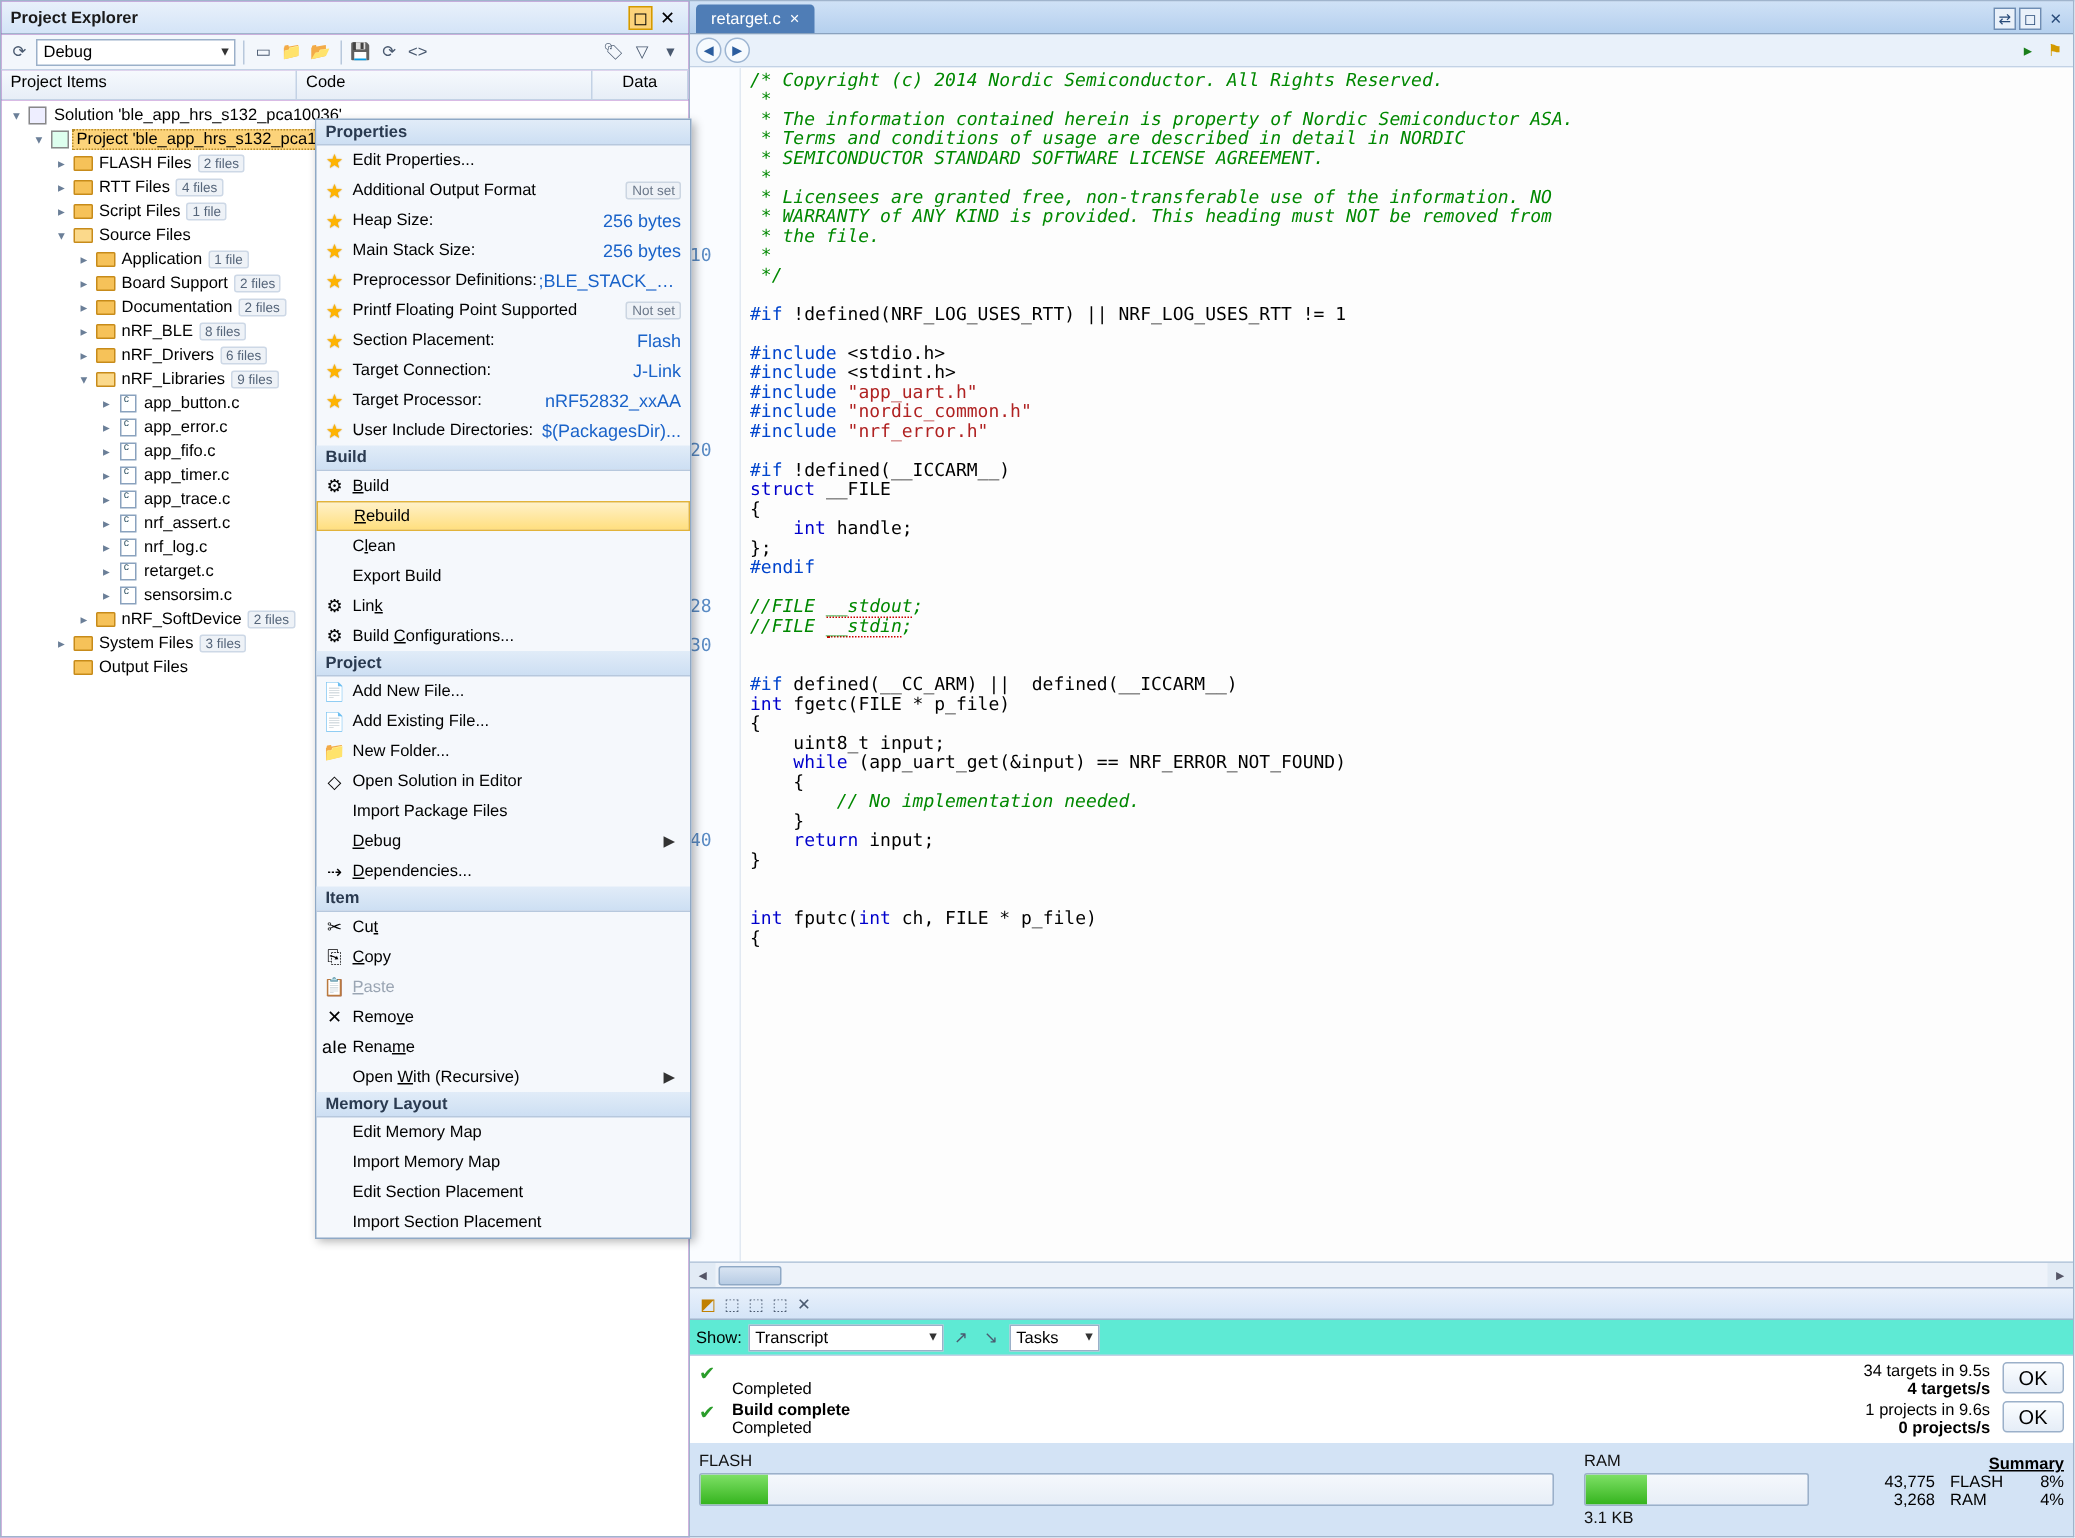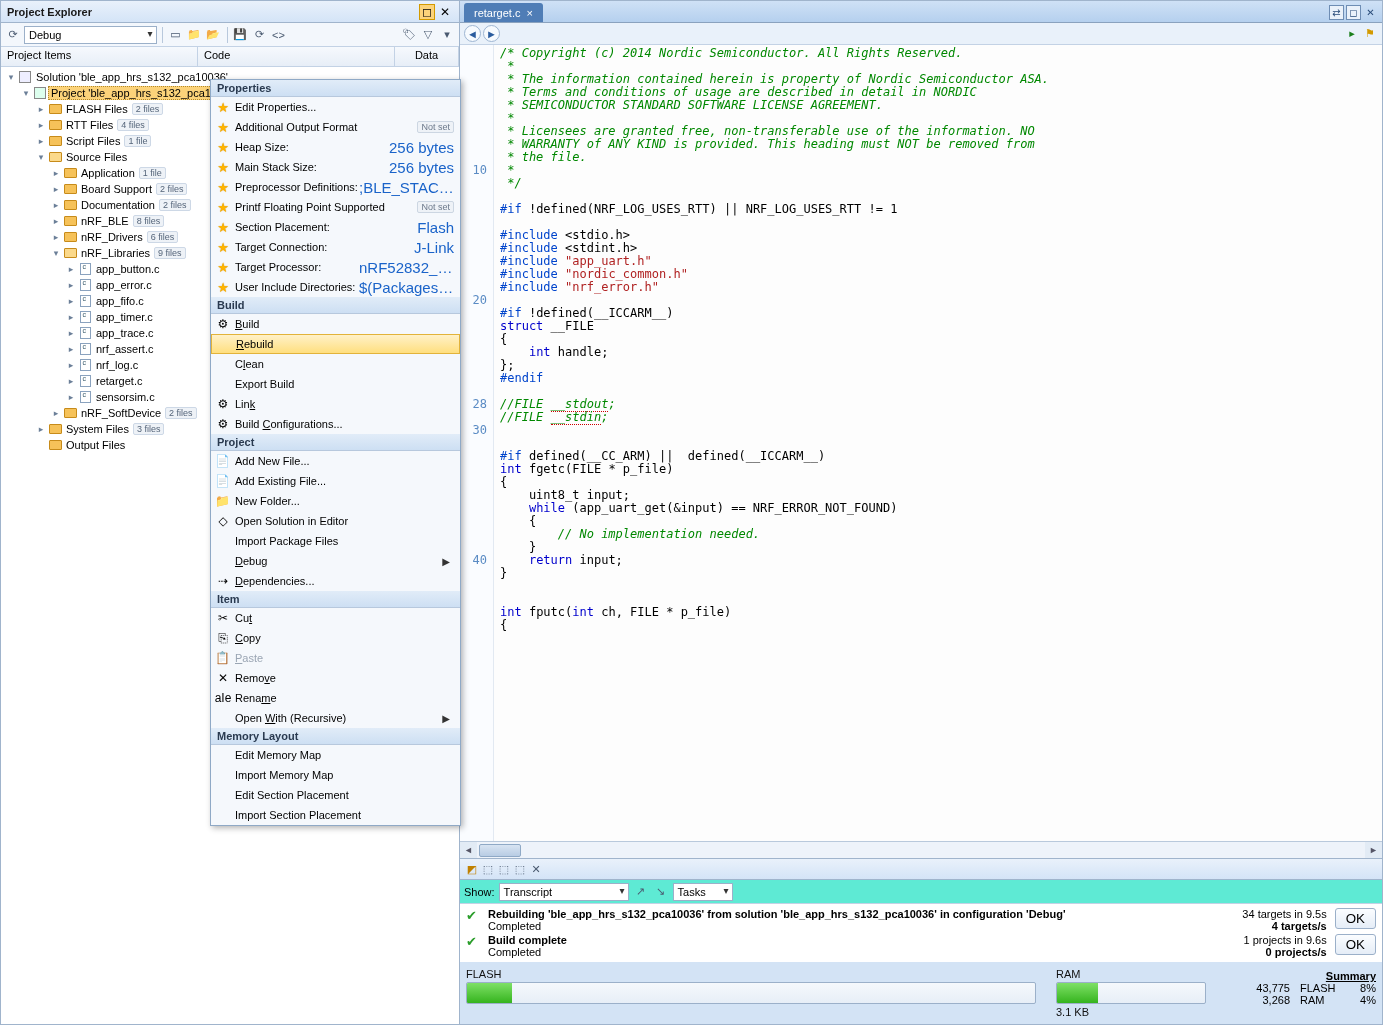--- a/index.html
+++ b/index.html
@@ -72,38 +72,38 @@
 .ctx-item {
   display:flex; align-items:center; height:20px; padding:0 6px 0 0;
 }
 .ctx-item:hover, .ctx-item.hov {
   background:linear-gradient(#fff1c8,#ffdf7f); border:1px solid #e2b33a; padding-right:5px;align-items:center;
 }
 .ctx-ic { width:24px; display:flex; align-items:center; justify-content:center; font-size:12px; }
 .star { color:#ffb400; text-shadow:0 0 1px #c08000; font-size:13px; }
 .ctx-label { flex:1; }
 .ctx-label u { text-decoration:underline; }
-.ctx-val { color:#1a63c9; font-size:15px; max-width:95px; white-space:nowrap; overflow:hidden; text-overflow:ellipsis; }
+.ctx-val { color:#1a63c9; font-size:12px; max-width:95px; white-space:nowrap; overflow:hidden; text-overflow:ellipsis; }
 .ctx-tag { background:#eef2f7; border:1px solid #ccd6e2; font-size:9px; padding:0 3px; border-radius:2px; color:#6b788a; }
 .ctx-arrow { color:#333; font-size:10px; padding-right:4px; }
 
 
 .right { flex:1; display:flex; flex-direction:column; border:1px solid #a0b4cc; border-left:none; }
 .tabbar { background:linear-gradient(#cfe1f6,#b5d0ee); height:22px; display:flex; align-items:flex-end; padding-left:4px; border-bottom:1px solid #8aa2be; }
 .tab { background:#4f7db6;color:#fff; padding:2px 10px; border-top-left-radius:3px; border-top-right-radius:3px; font-size:11px; display:flex; align-items:center; gap:6px; height:19px; }
 .tab .x { cursor:pointer; font-size:11px; }
 .tabbar .spacer { flex:1; }
 .tabbar .rbtns { display:flex; gap:2px; padding:0 4px 2px 0; }
 .sq-ic { width:15px;height:15px;border:1px solid #6e8db4;background:#eaf1fa;display:inline-flex;align-items:center;justify-content:center;font-size:10px;color:#2a4c7a;cursor:pointer; }
 
 .ed-tools { height:22px; background:#e9f1fa; border-bottom:1px solid #c3d2e5; display:flex; align-items:center; padding:0 4px; gap:2px; }
 .nav-arr { width:17px;height:17px;border:1px solid #9db5d2;border-radius:50%;background:#f6fafe;display:inline-flex;align-items:center;justify-content:center;color:#2a5c9e;font-size:11px;cursor:pointer; }
 
 .editor { flex:1; display:flex; overflow:hidden; font-family:Consolas,monospace; font-size:12px; background:#fdfdfd; min-height:0; }
-.gutter { width:34px; text-align:right; color:#5a8bc4; padding:2px 6px 0 0; background:#fafcff; border-right:1px solid #e2e9f2; line-height:13px; }
+.gutter { width:34px; color:#5a8bc4; padding:2px 6px 0 0; background:#fafcff; border-right:1px solid #e2e9f2; line-height:13px; }
 .gutter div { height:13px; }
 .code { flex:1; padding:2px 5px 0 6px; line-height:13px; white-space:pre; overflow:auto; }
 .code-line { height:13px; }
 .c-comment { color:#008800; font-style:italic; }
 .c-pp { color:#0044cc; }
 .c-str { color:#b02222; }
 .c-kw { color:#0000cc; }
 .c-err { border-bottom:1px dotted #cc0000; }
 .scrollbar-h { height:17px; background:#e2ebf5; border-top:1px solid #b9c9dc; display:flex; }
 .sb-track { flex:1; background:#eef3fa; position:relative; }
@@ -659,21 +659,21 @@
         </div>
       <span class="tb-ic">↗</span>
       <span class="tb-ic">↘</span>
       <div class="combo" style="width:60px">
           <span>Tasks</span>
         </div>
     </div>
     <div class="out-body" id="outbody">
         <div class="out-row">
     <span class="chk-ic">✔</span>
-    <div class="out-msg"><span class="b">Rebuilding 'ble_app_hrs_s132_pca10036' from solution 'ble_app_hrs_s132_pca10036' in configuration 'Debug'</span><br><span>Completed</span></div>
+    <div class="out-msg"><br><span>Completed</span></div>
     <div class="out-stats">
             <div>34 targets in 9.5s</div>
             <div class="b" style="font-weight:bold">4 targets/s</div>
           </div>
     <button class="ok-btn">OK</button>
   </div>
         <div class="out-row">
     <span class="chk-ic">✔</span>
     <div class="out-msg"><span class="b">Build complete</span><br><span>Completed</span></div>
     <div class="out-stats">

